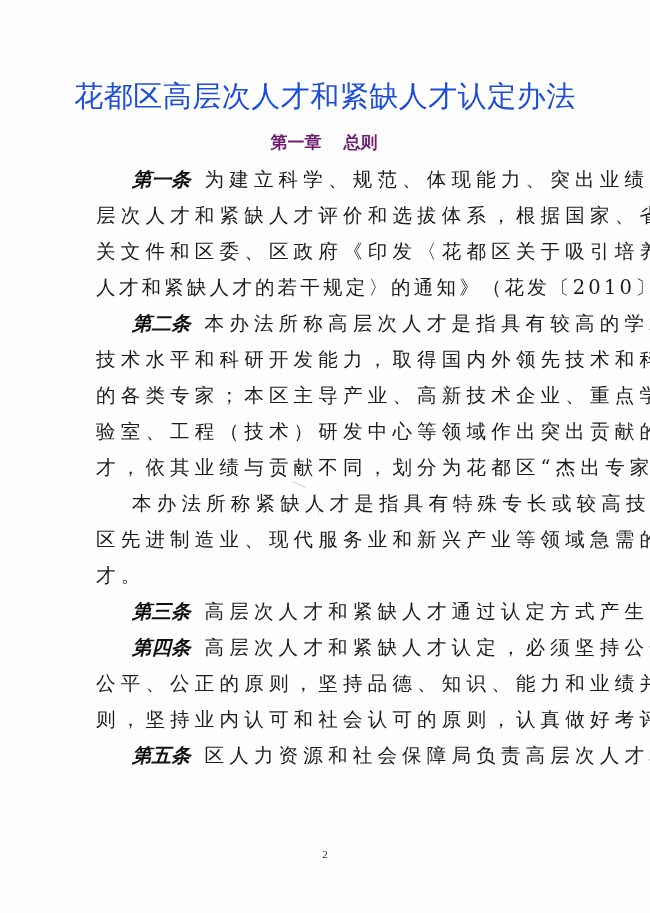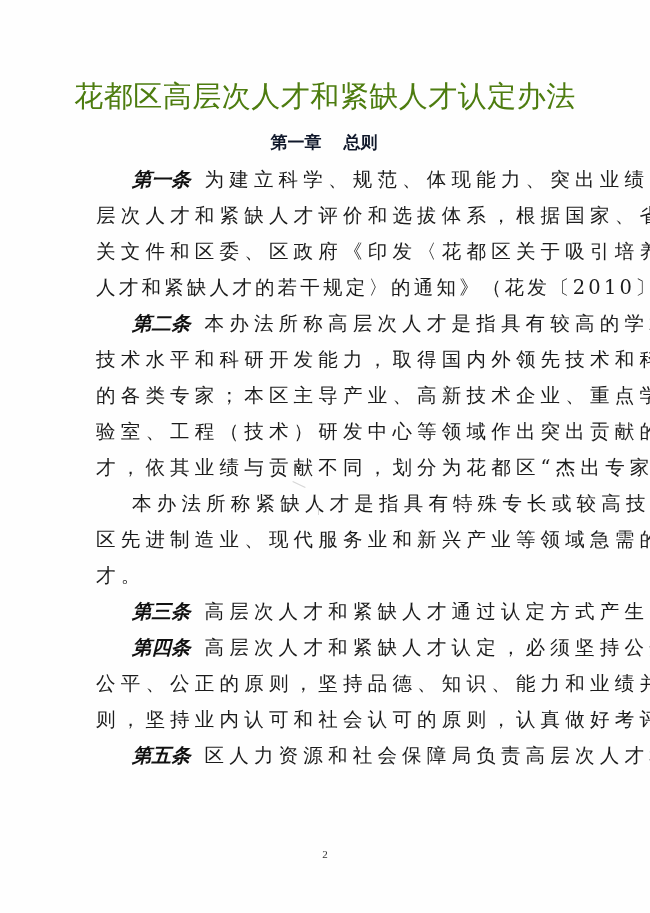--- a/index.html
+++ b/index.html
@@ -25,34 +25,34 @@
   .title {
     position: absolute;
     left: 0;
     width: 650px;
     top: 76px;
     text-align: center;
     font-family: "DejaVu Sans", "Liberation Sans", sans-serif;
     font-size: 29px;
     line-height: 40px;
     letter-spacing: 0.5px;
-    color: #4d7c0f;
+    color: #1d4ed8;
     font-weight: normal;
   }
   .chapter {
     position: absolute;
     left: 0;
     width: 648px;
     top: 128px;
     text-align: center;
     font-family: "DejaVu Sans", "Liberation Sans", sans-serif;
     font-weight: bold;
     font-size: 17px;
     line-height: 28px;
-    color: #0f172a;
+    color: #701a75;
   }
   .chapter .gap { display: inline-block; width: 22px; }
   .body-text {
     position: absolute;
     left: 96px;
     top: 162px;
     width: 450px;
   }
   .line {
     height: 36px;

